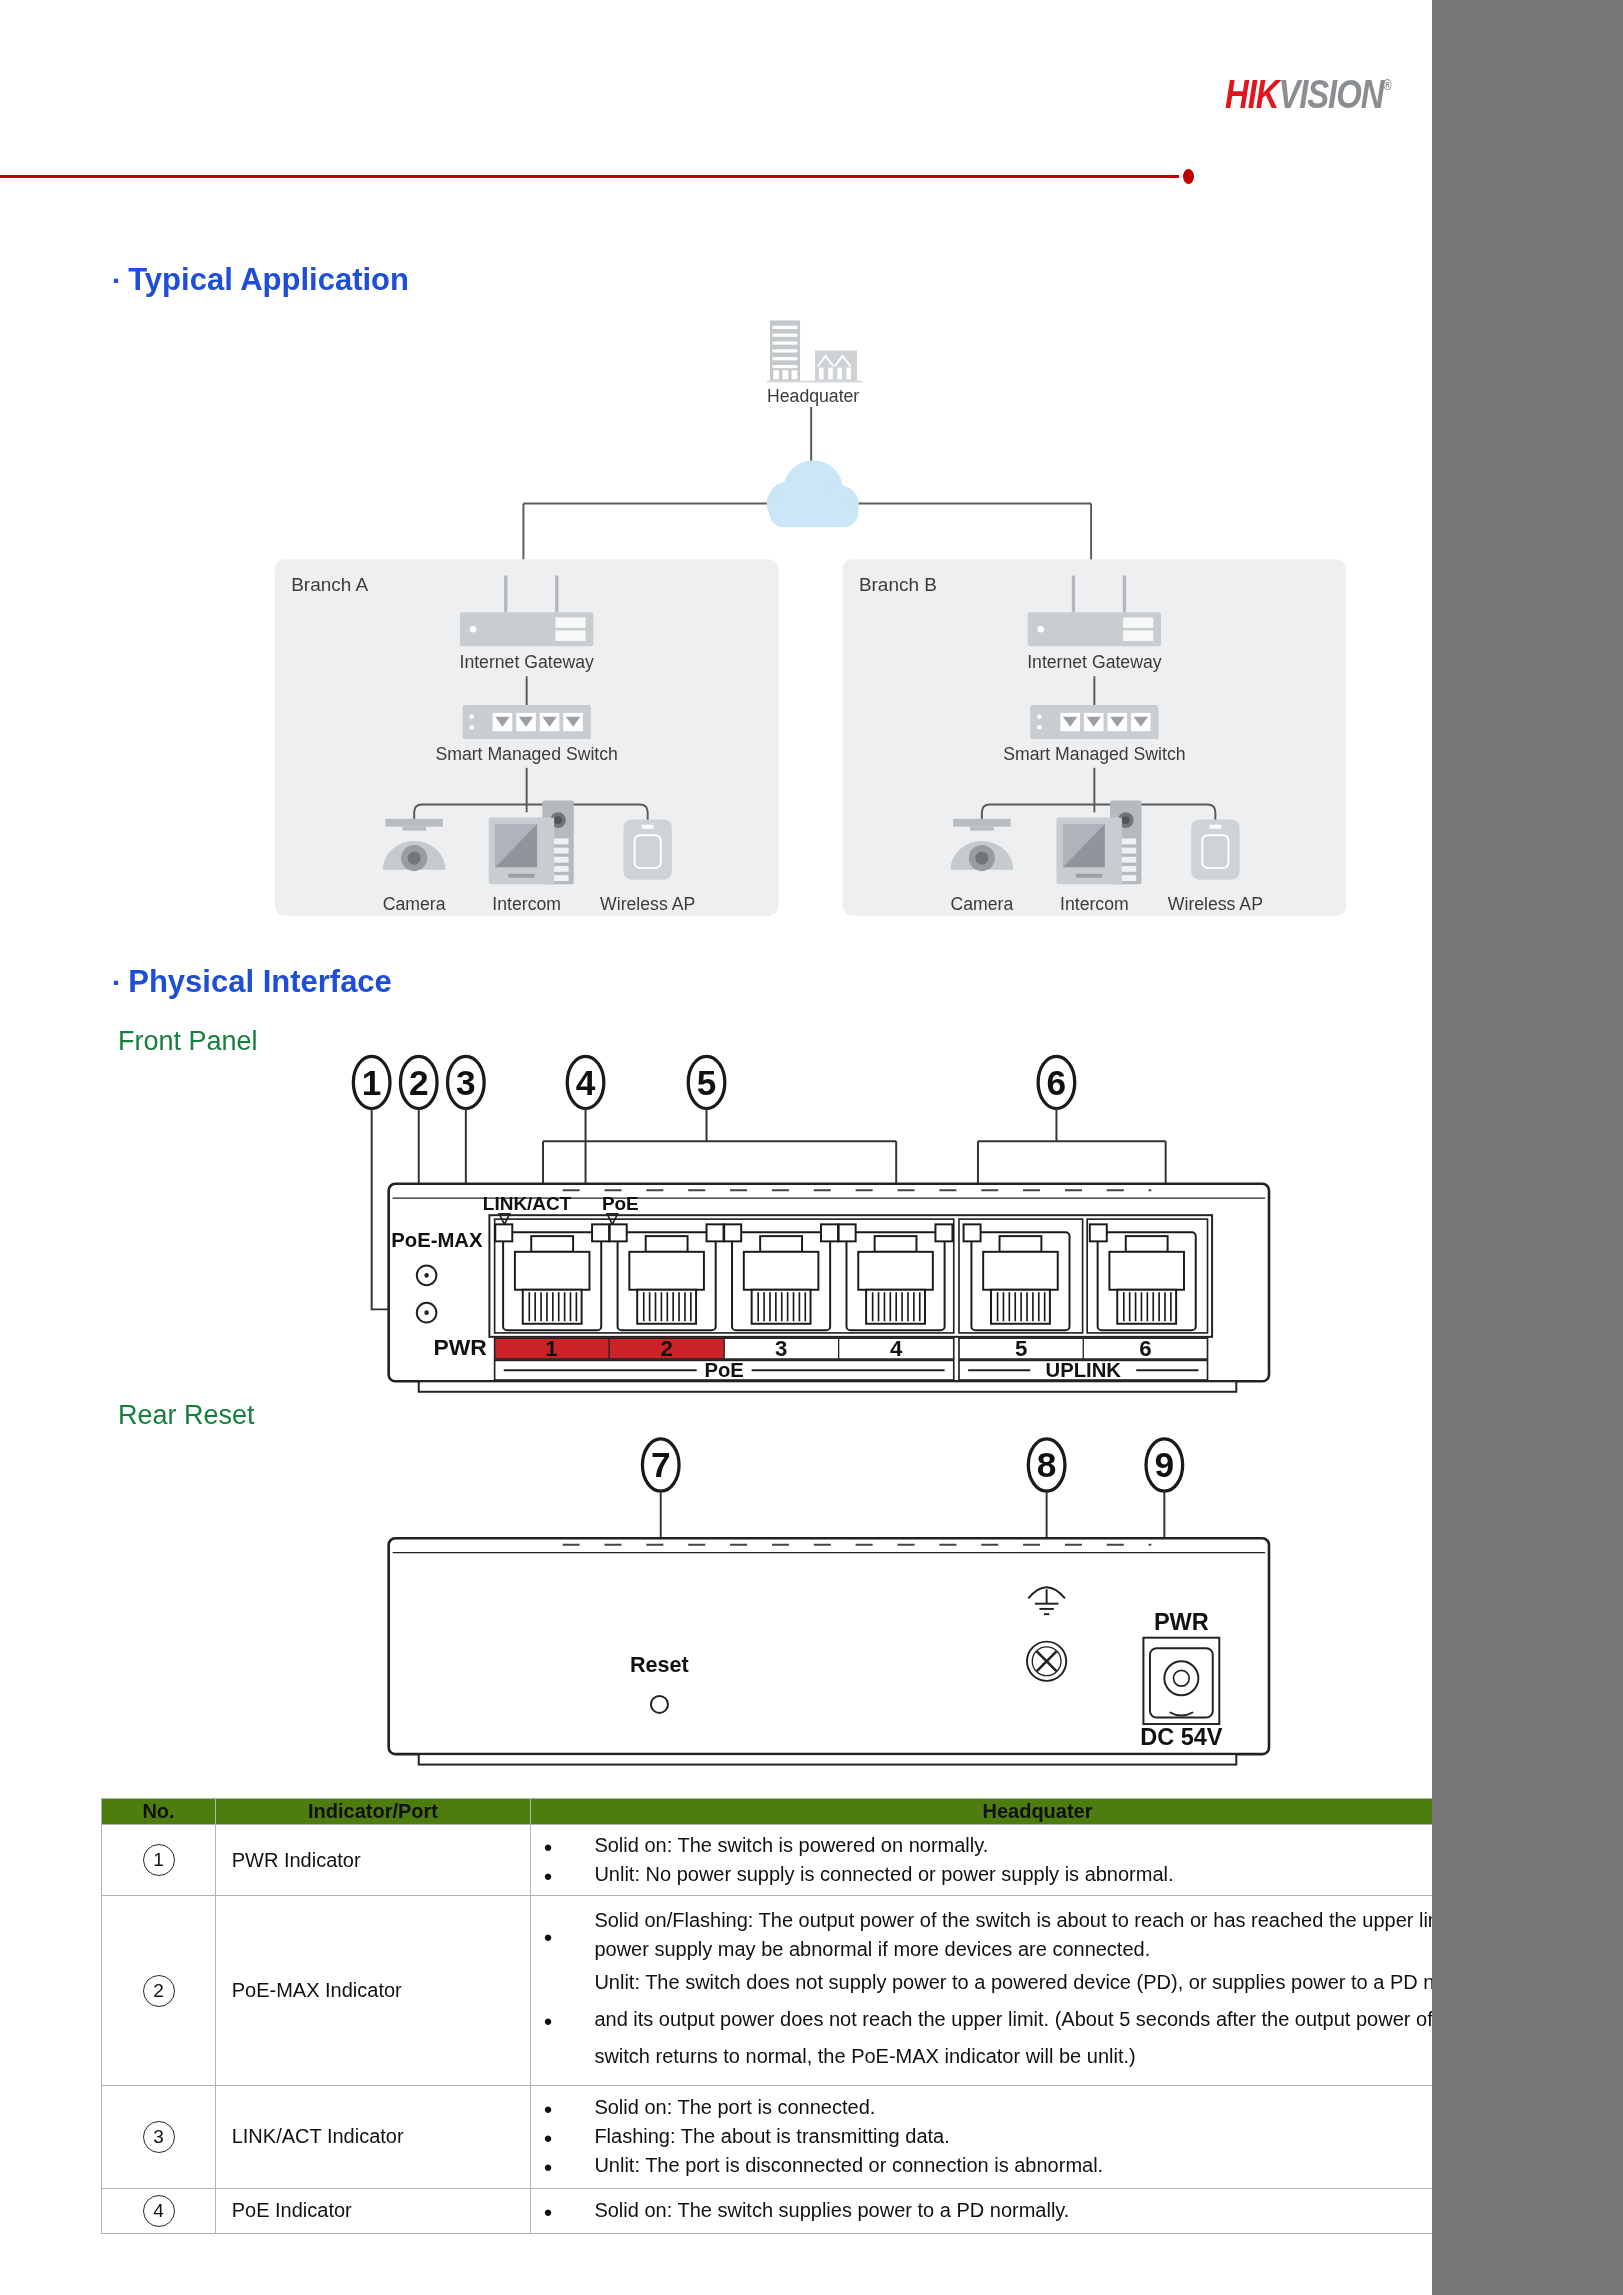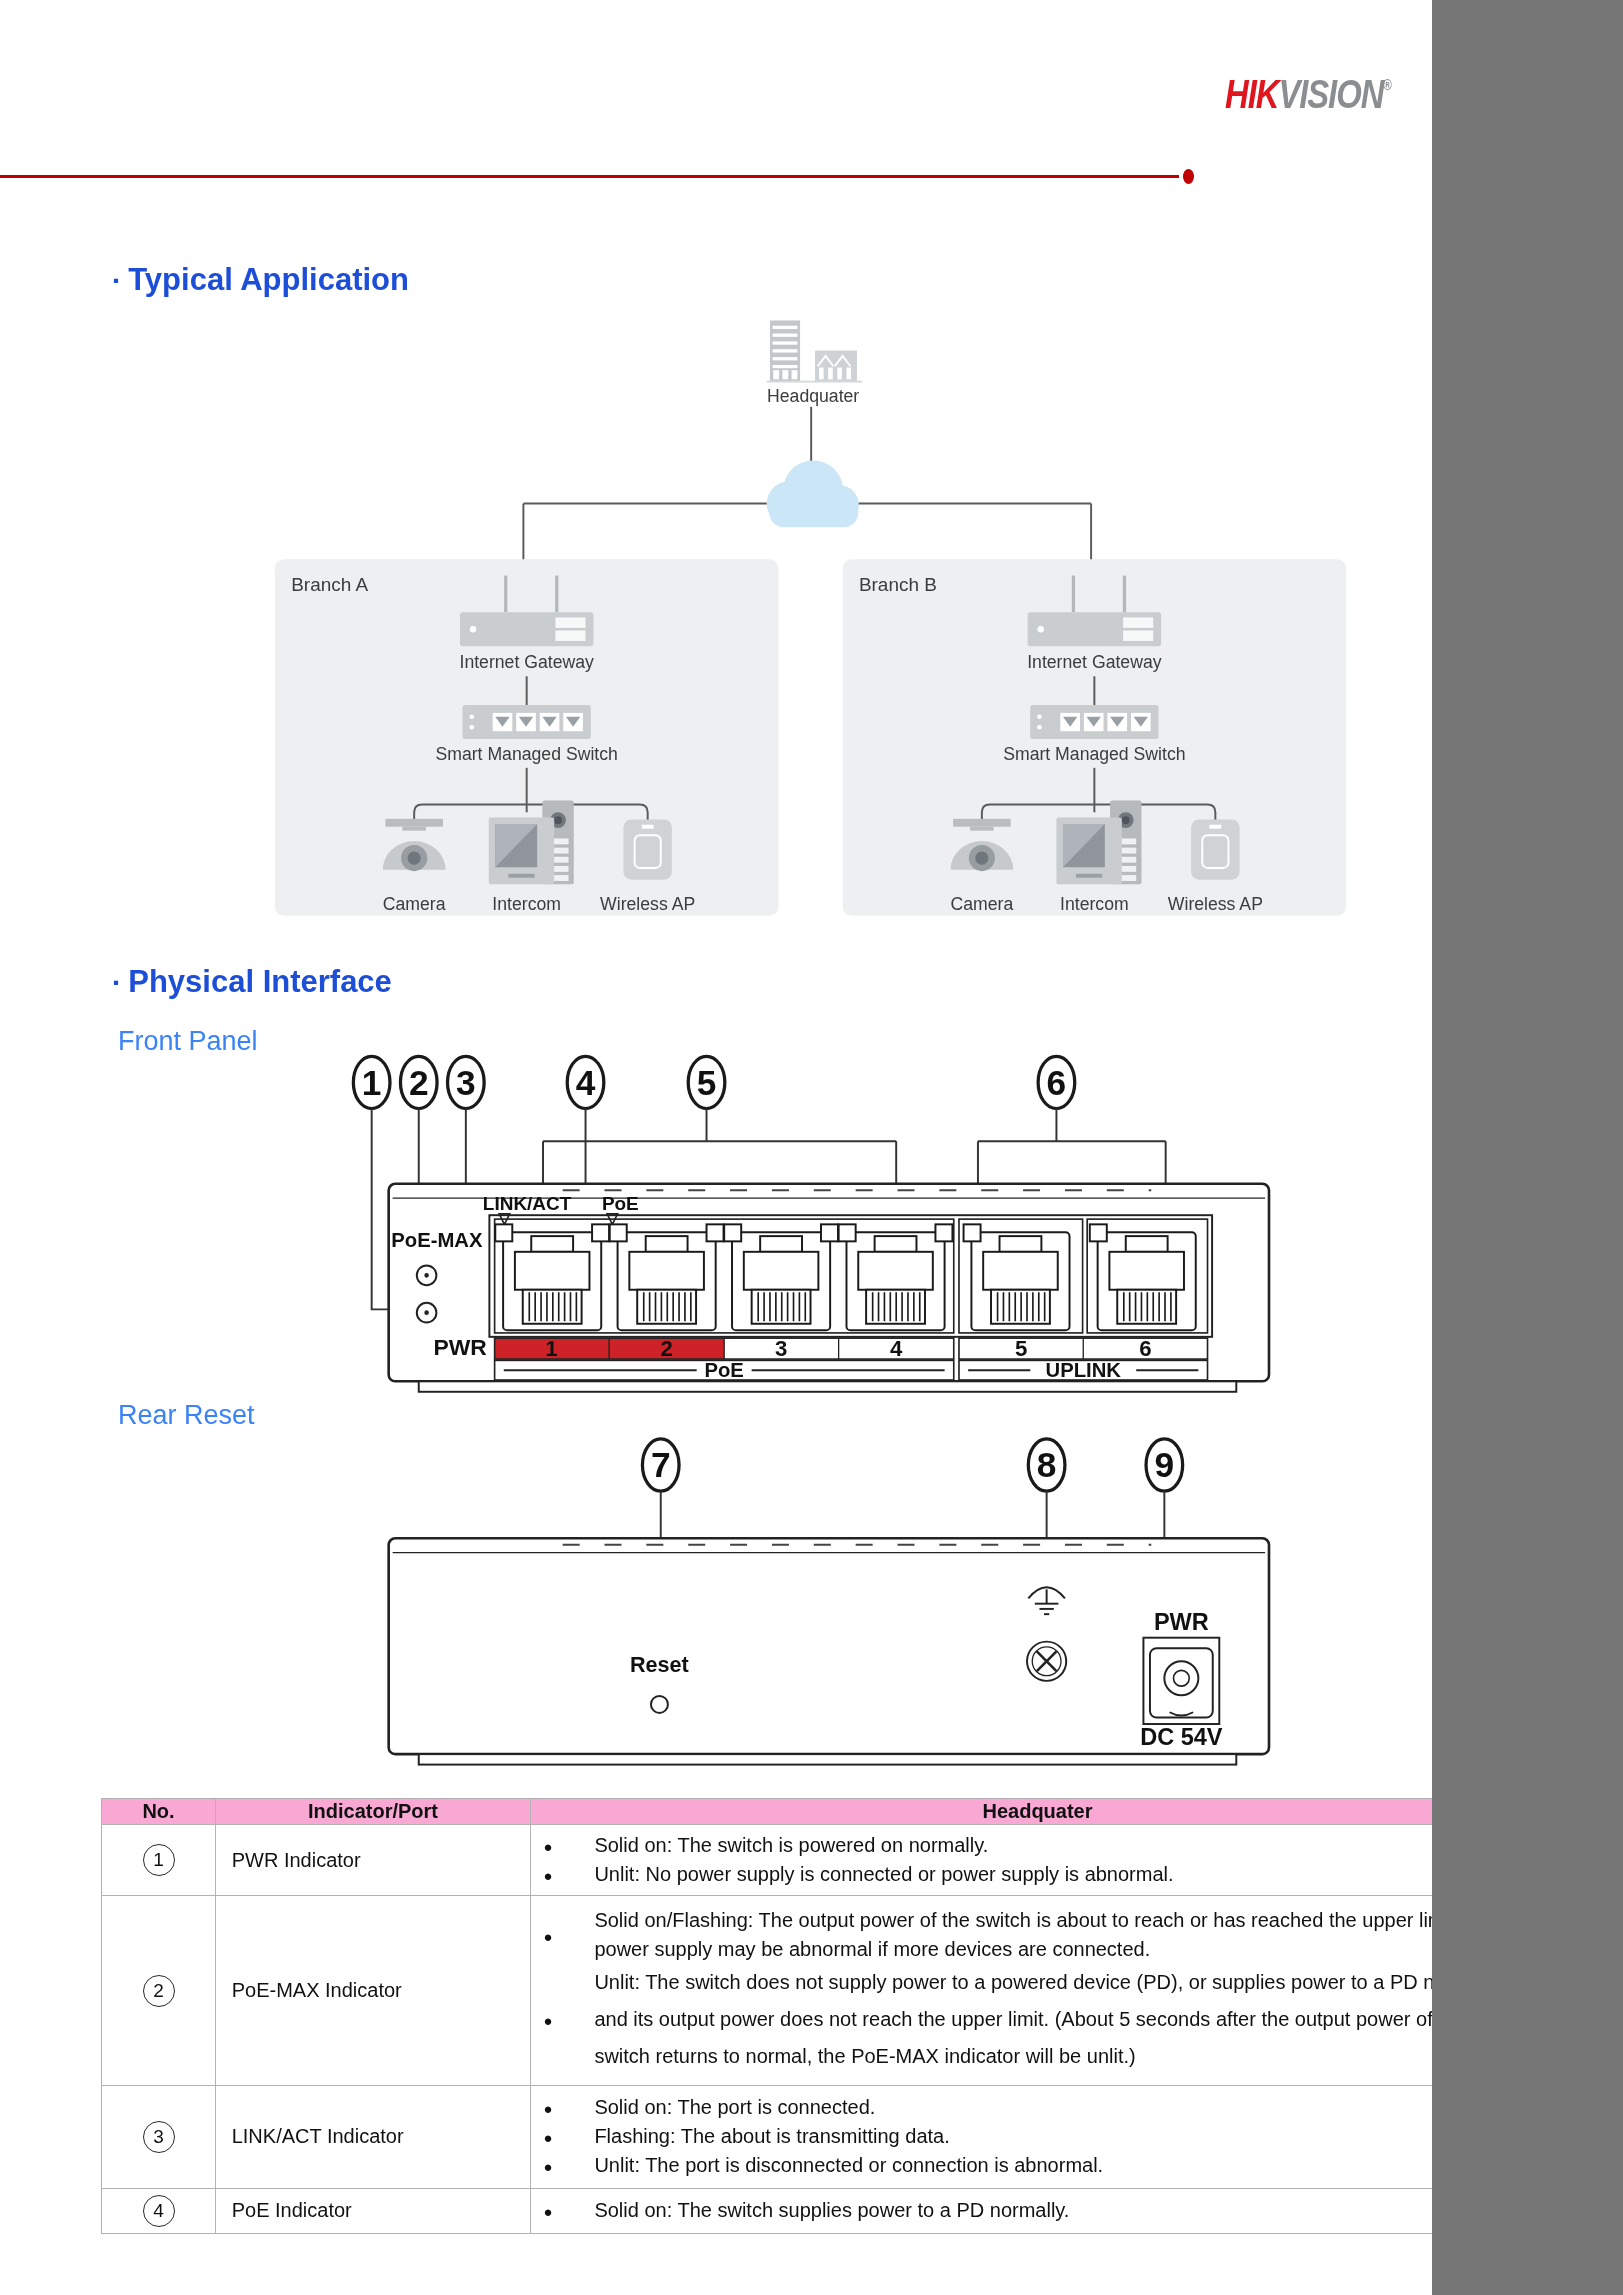--- a/index.html
+++ b/index.html
@@ -10,37 +10,37 @@
         font-size:41px;letter-spacing:-1.3px;white-space:nowrap;
         transform:scaleX(.80);transform-origin:left center;}
   #logo .hik{color:#e0161f;}
   #logo .vision{color:#8b8e91;}
   #logo .reg{font-size:14.4px;color:#8b8e91;vertical-align:18.3px;font-style:normal;}
   #red-rule{position:absolute;left:0;top:175px;width:1179px;height:3.3px;background:#c00000;}
   #red-dot{position:absolute;left:1183px;top:169px;width:11px;height:15px;border-radius:50%;background:#c00000;}
   
   .h1{position:absolute;font-weight:700;font-size:31px;color:#1d4ed8;white-space:nowrap;}
   .h1 .sq{font-size:17px;vertical-align:3.9px;margin-right:9.2px;}
-  .h2{position:absolute;font-size:27px;color:#3b82f6;white-space:nowrap;}
+  .h2{position:absolute;font-size:27px;color:#15803d;white-space:nowrap;}
   #h-typical{left:113px;top:262px;}
   #h-physical{left:113px;top:964px;}
   #lbl-front{left:118px;top:1026px;}
   #lbl-rear{left:118px;top:1400px;}
   
   svg.art{position:absolute;left:0;top:0;}
   text{font-family:"Liberation Sans", sans-serif;}
   .diaglbl{font-size:27px;fill:#3c3c3c;}
   .branchlbl{font-size:29px;fill:#3c3c3c;}
   .pbold{font-weight:700;fill:#111;}
   .callout-num{font-size:54px;font-weight:600;fill:#111;}
   
   #spec{position:absolute;left:101px;top:1798px;width:1442px;border-collapse:collapse;table-layout:fixed;
         font-size:20px;color:#111;}
   #spec td,#spec th{border:1.3px solid #b2b2b2;vertical-align:middle;}
-  #spec thead th{background:#f9a8d4;font-weight:700;text-align:center;height:25px;padding:0;}
+  #spec thead th{background:#4d7c0f;font-weight:700;text-align:center;height:25px;padding:0;}
   #spec tr.r1 td{height:60px;}
   #spec tr.r2 td{height:178px;}
   #spec tr.r3 td{height:92px;}
   #spec tr.r4 td{height:33px;}
   td.no-cell{text-align:center;}
   .circ-num{display:inline-flex;align-items:center;justify-content:center;width:30px;height:30px;
             border:1.6px solid #2a2a2a;border-radius:50%;font-size:19px;}
   td.port-cell{padding-left:15.7px;}
   td.desc-cell{padding:5.2px 26px 5.2px 12.4px;}
   .bullet{display:flex;align-items:center;line-height:1.45;}

